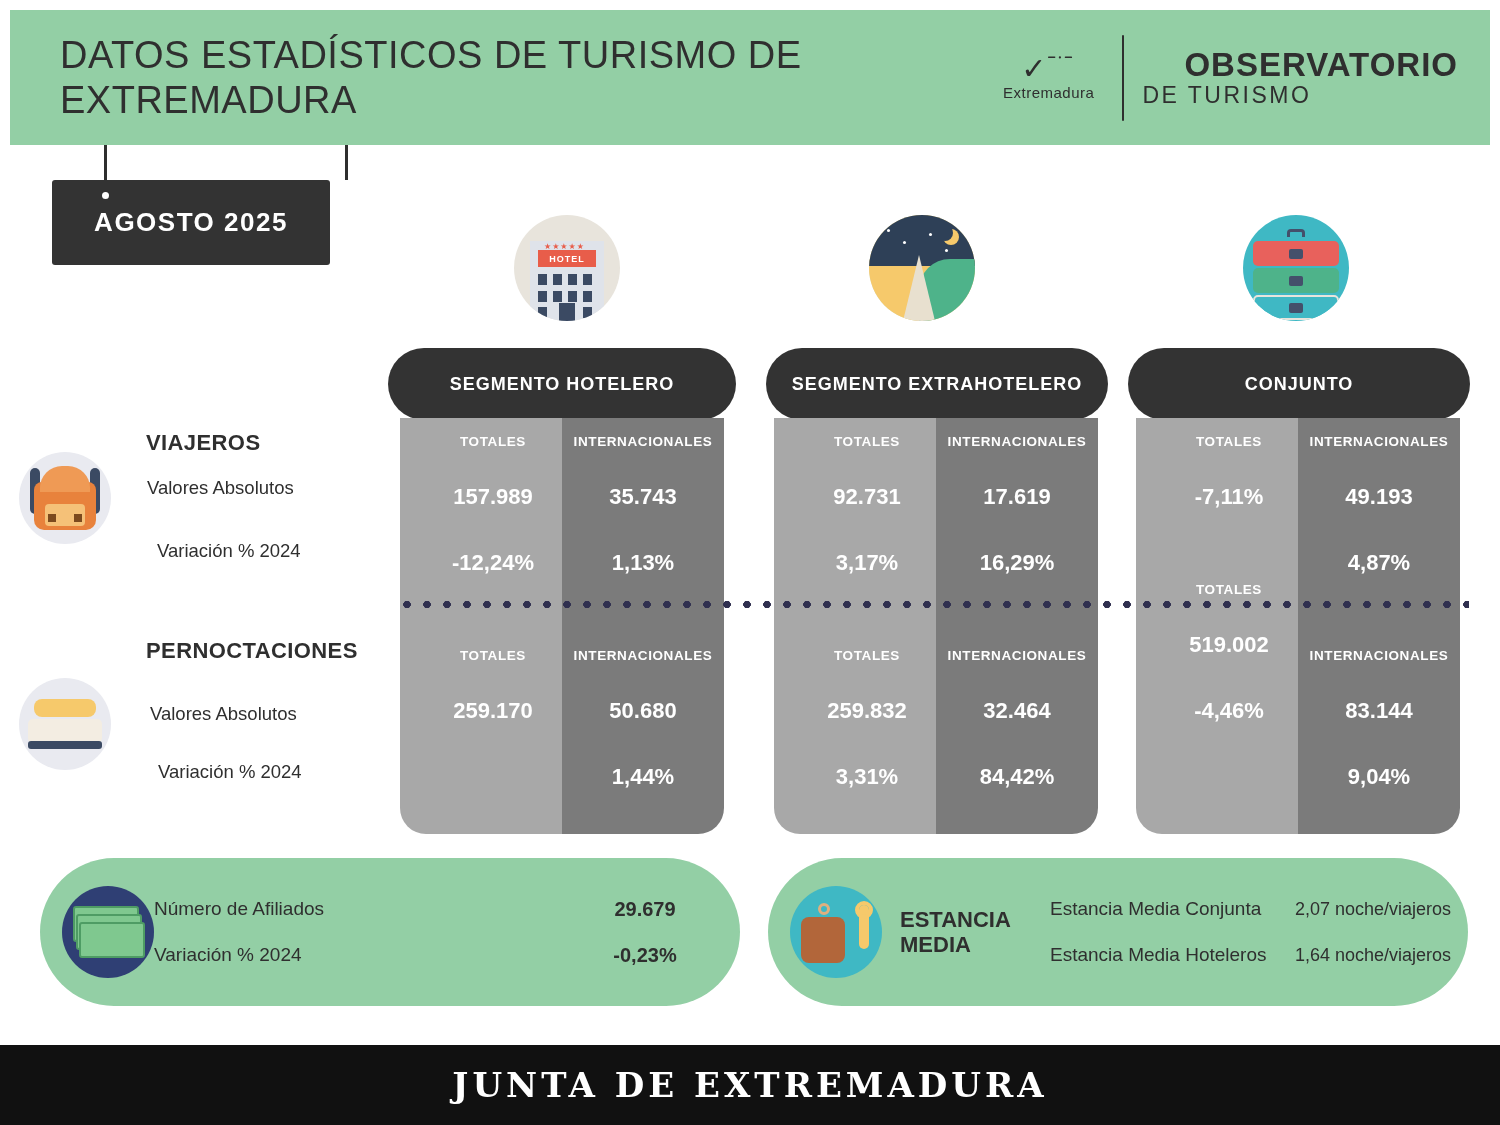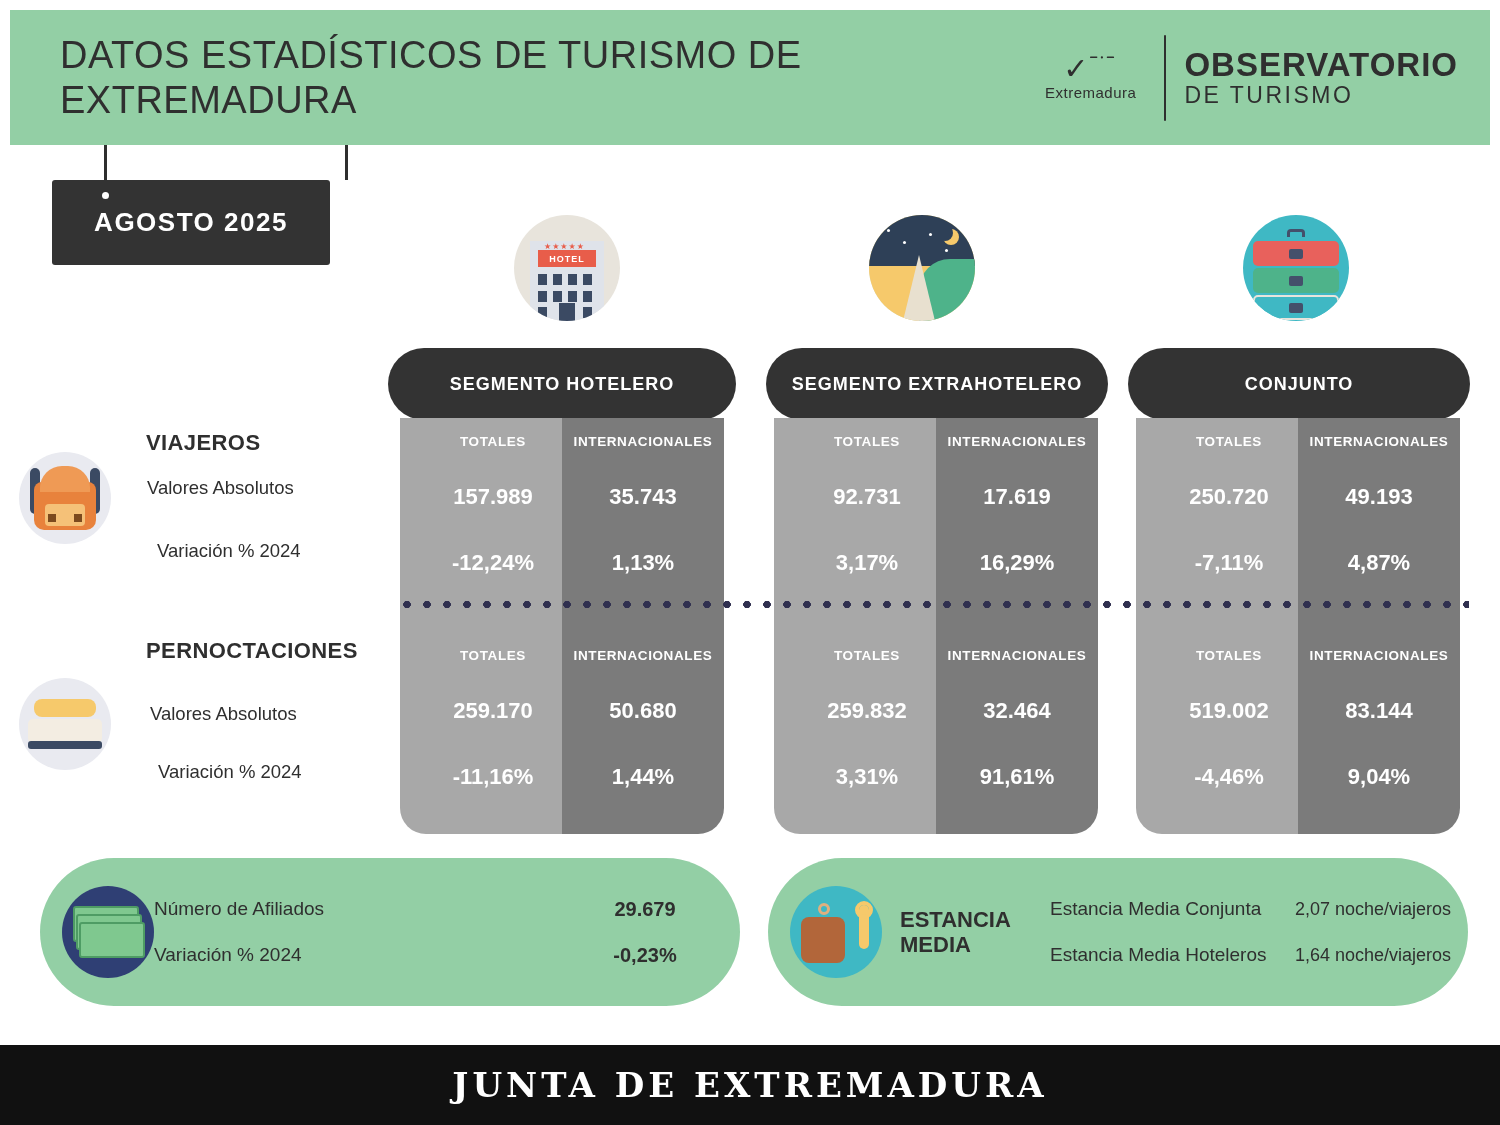--- a/index.html
+++ b/index.html
@@ -25,21 +25,21 @@
   }
   .brand { display: flex; align-items: center; margin-right: 32px; }
   .brand-ex { text-align: center; margin-right: 10px; }
   .brand-ex .bird { font-size: 30px; color: #2f2f2f; line-height: 1; }
   .brand-ex .label { font-size: 15px; color: #2f2f2f; letter-spacing: .5px; }
   .brand-sep {
     width: 2px; height: 86px; background: #2f2f2f; margin: 0 18px;
     border-radius: 2px;
   }
   .brand-obs { line-height: 1.05; }
-  .brand-obs .l1 { font-size: 33px; font-weight: bold; color: #2f2f2f; letter-spacing: 1px; }
+  .brand-obs .l1 { font-size: 33px; font-weight: bold; color: #2f2f2f; letter-spacing: 1px; margin-left: 42px; }
   .brand-obs .l2 { font-size: 23px; color: #2f2f2f; letter-spacing: 2.5px; }
 
   
   .sign-wrap { position: absolute; left: 52px; top: 145px; width: 278px; }
   .sign-strings { position: relative; height: 35px; }
   .sign-strings i {
     position: absolute; top: 0; width: 3px; height: 35px; background: #2f2f2f;
   }
   .sign-strings i.a { left: 52px; }
   .sign-strings i.b { left: 293px; }
@@ -299,21 +299,20 @@
 <div class="seg-head h3">CONJUNTO</div>
 
 <div class="block b1">
   <div class="col light">
     <div class="cell hdr">TOTALES</div>
     <div class="cell val">157.989</div>
     <div class="cell val">-12,24%</div>
     <div class="cell gap"></div>
     <div class="cell hdr">TOTALES</div>
     <div class="cell val">259.170</div>
-    <div class="cell val">-11,16%</div>
   </div>
   <div class="col dark">
     <div class="cell hdr">INTERNACIONALES</div>
     <div class="cell val">35.743</div>
     <div class="cell val">1,13%</div>
     <div class="cell gap"></div>
     <div class="cell hdr">INTERNACIONALES</div>
     <div class="cell val">50.680</div>
     <div class="cell val">1,44%</div>
   </div>
@@ -329,28 +328,27 @@
     <div class="cell val">259.832</div>
     <div class="cell val">3,31%</div>
   </div>
   <div class="col dark">
     <div class="cell hdr">INTERNACIONALES</div>
     <div class="cell val">17.619</div>
     <div class="cell val">16,29%</div>
     <div class="cell gap"></div>
     <div class="cell hdr">INTERNACIONALES</div>
     <div class="cell val">32.464</div>
-    <div class="cell val">91,61%</div>
+    <div class="cell val">84,42%</div>
   </div>
 </div>
 
 <div class="block b3">
   <div class="col light">
     <div class="cell hdr">TOTALES</div>
-    <div class="cell val">250.720</div>
     <div class="cell val">-7,11%</div>
     <div class="cell gap"></div>
     <div class="cell hdr">TOTALES</div>
     <div class="cell val">519.002</div>
     <div class="cell val">-4,46%</div>
   </div>
   <div class="col dark">
     <div class="cell hdr">INTERNACIONALES</div>
     <div class="cell val">49.193</div>
     <div class="cell val">4,87%</div>

